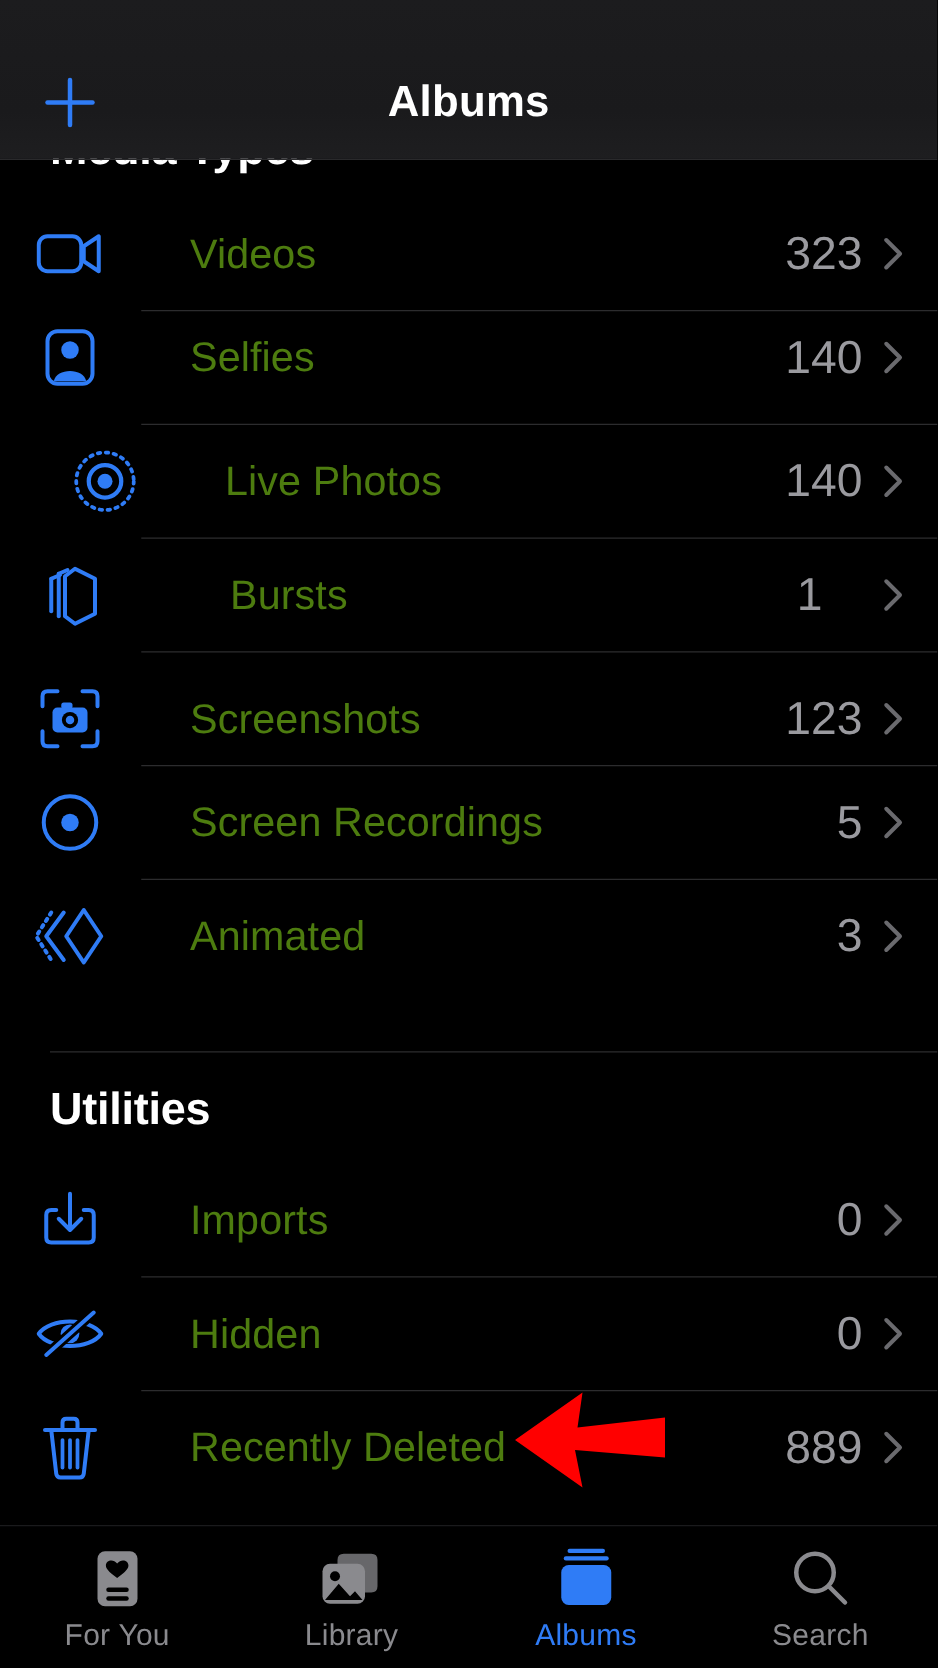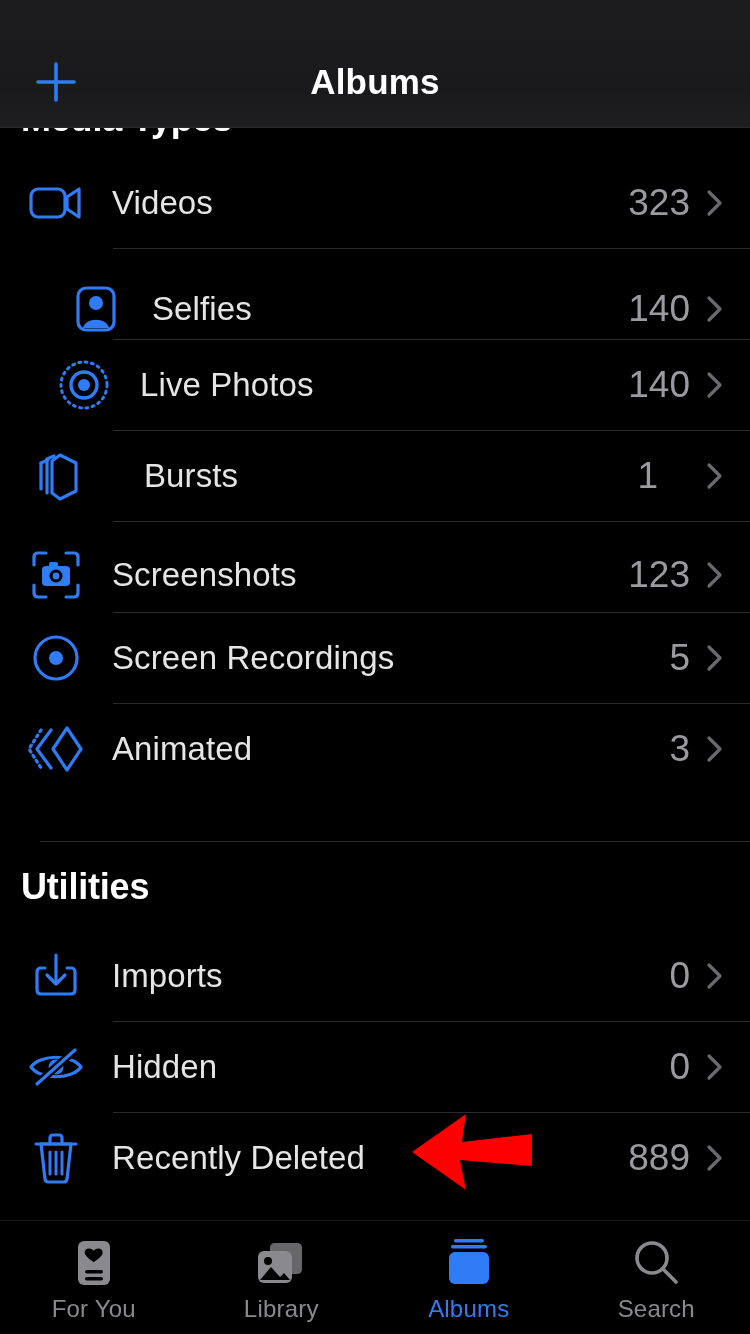--- a/index.html
+++ b/index.html
@@ -40,21 +40,21 @@
 
   
   .content {
     position:absolute; top:0; left:0;
     width:750px; height:1220px;
     z-index:10;
   }
 
   .section-header {
     font-size:36px; font-weight:bold; color:#fff;
-    padding-left:21px;
+    padding-left:40px;
     letter-spacing:-0.2px;
   }
   #mediaTypesHeader {
     position:absolute; top:98px; left:0;
     z-index:5;
   }
   #utilitiesHeader {
     position:absolute; top:866px; left:0;
   }
 
@@ -62,22 +62,23 @@
     position:absolute; left:0; width:750px; height:90px;
     display:flex; align-items:center;
     cursor:pointer;
   }
   .row-icon {
     width:112px; min-width:112px;
     display:flex; align-items:center; justify-content:center;
   }
   .row-label {
     flex:1;
-    font-size:33px; color:#e5e5e5;
+    font-size:33px; color:#4d7c0f;
     letter-spacing:0.1px;
+    margin-left:40px;
   }
   .row-count {
     font-size:37px; color:#9a9a9f;
     margin-right:16px;
   }
   .row-chevron {
     width:44px; min-width:44px;
     display:flex; align-items:center; justify-content:flex-start;
     padding-right:14px;
   }
@@ -141,21 +142,21 @@
       <div class="row-label">Videos</div>
       <div class="row-count">323</div>
       <div class="row-chevron">
         <svg width="18" height="30" viewBox="0 0 18 30">
             <polyline points="3,4 14,15 3,26" fill="none" stroke="#6a6a6e" stroke-width="3.2" stroke-linecap="round" stroke-linejoin="round"></polyline>
           </svg>
       </div>
     </div>
     <div class="divider" style="top:248px;"></div>
 
-    <div class="row" style="top:264px;padding-left:40px;">
+    <div class="row" style="top:241px;">
       <div class="row-icon">
         <svg width="48" height="50" viewBox="0 0 48 50">
           <rect x="6" y="4" width="36" height="42" rx="8" ry="8" fill="none" stroke="#2f7cf6" stroke-width="3.2"></rect>
           <circle cx="24" cy="19" r="7" fill="#2f7cf6"></circle>
           <path d="M11 44 C13 33, 35 33, 37 44 Z" fill="#2f7cf6"></path>
         </svg>
       </div>
       <div class="row-label">Selfies</div>
       <div class="row-count">140</div>
       <div class="row-chevron">

